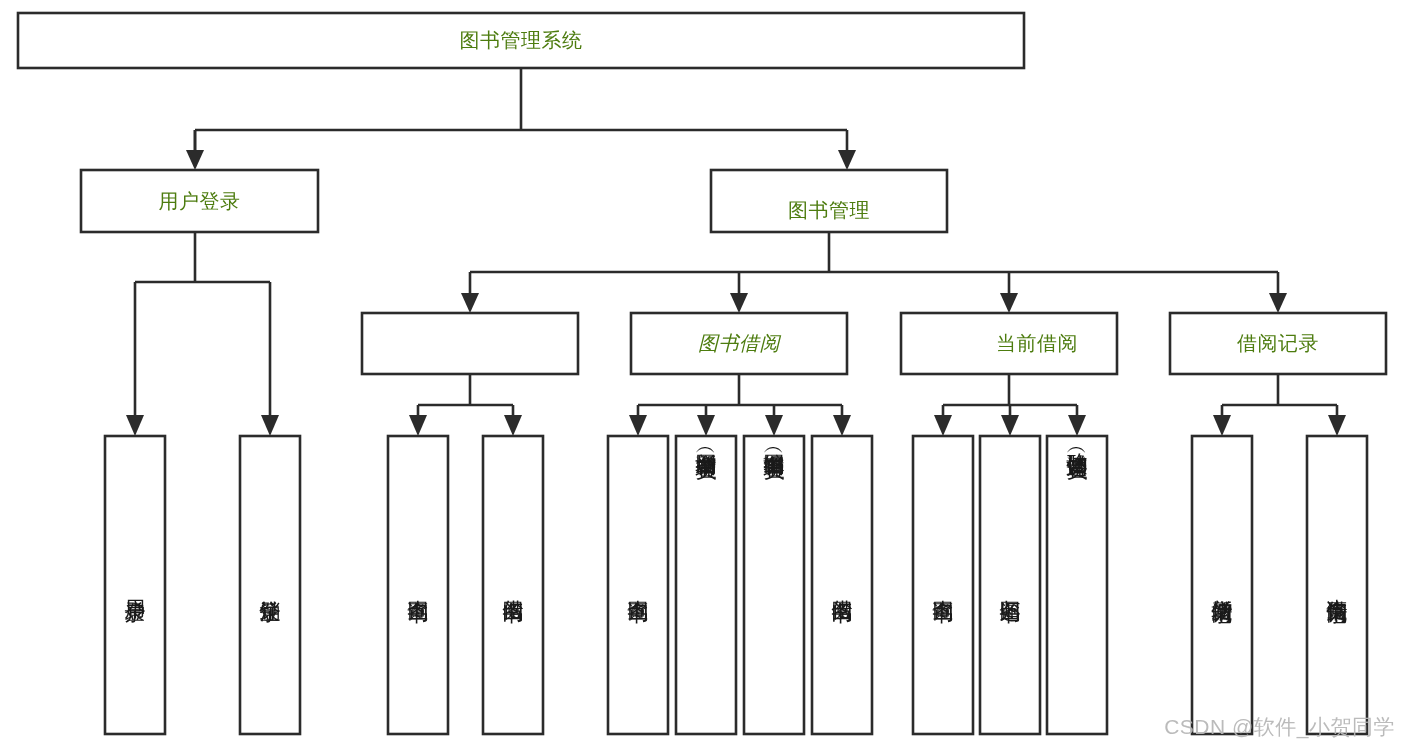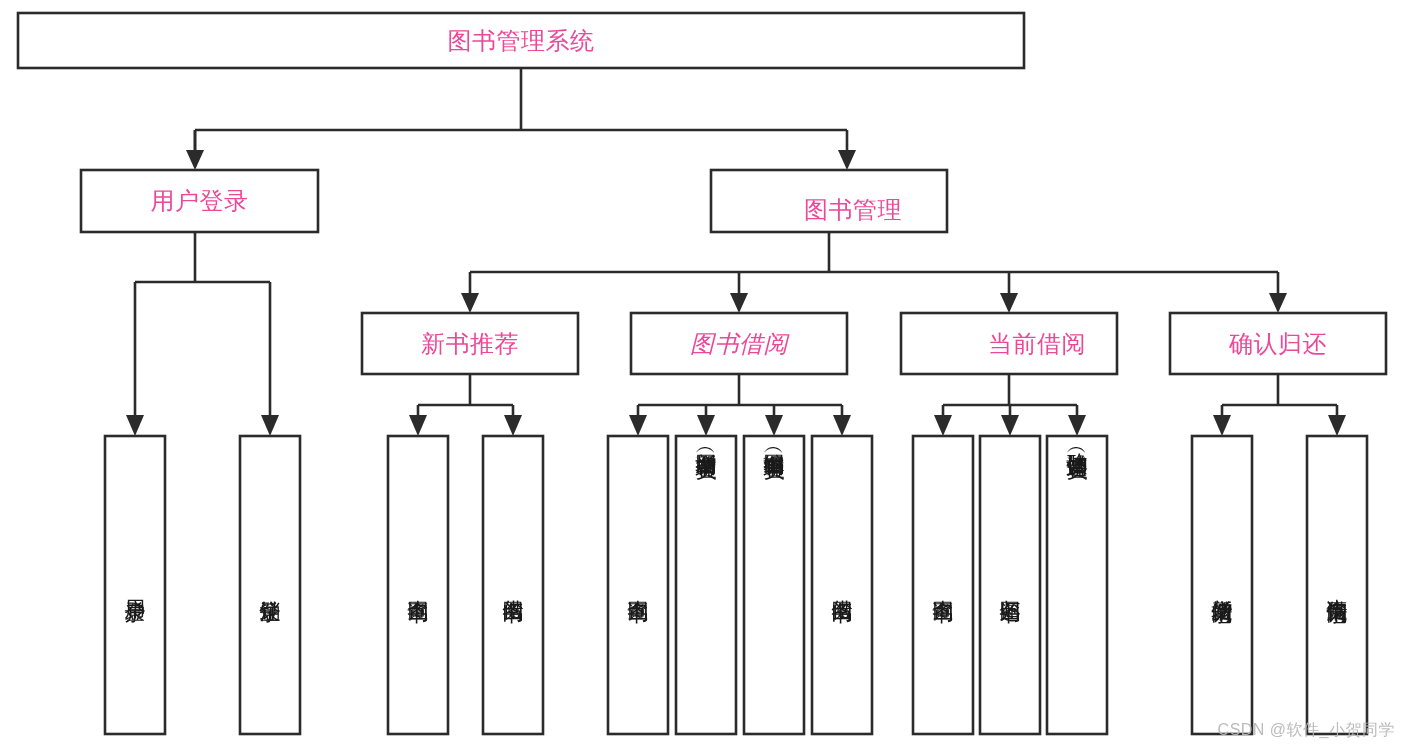--- a/index.html
+++ b/index.html
@@ -46,22 +46,22 @@
   }
   .arrow-head {
     fill: #2b2b2b;
     stroke: none;
   }
   .node-label {
     position: absolute;
     display: flex;
     align-items: center;
     justify-content: center;
-    color: #ec4899;
-    font-size: 24px;
+    color: #4d7c0f;
+    font-size: 20px;
     line-height: 1.05;
     letter-spacing: 0.5px;
     white-space: nowrap;
     pointer-events: none;
   }
   .leaf-label {
     position: absolute;
     display: flex;
     align-items: center;
     justify-content: center;
@@ -72,21 +72,21 @@
     text-orientation: upright;
     line-height: 1.05;
     white-space: nowrap;
     pointer-events: none;
   }
   #watermark {
     position: absolute;
     right: 10px;
     bottom: 6px;
     color: #b8b8b8;
-    font-size: 16px;
+    font-size: 21px;
     letter-spacing: 0.5px;
     white-space: nowrap;
     opacity: 0.95;
   }
 </style>
 </head>
 <body>
 
 <div id="diagram-root">
 
@@ -196,26 +196,25 @@
     <rect class="node-rect-leaf" x="980" y="436" width="60" height="298"></rect>
     <rect class="node-rect-leaf" x="1047" y="436" width="60" height="298"></rect>
 
     <rect class="node-rect-leaf" x="1192" y="436" width="60" height="298"></rect>
     <rect class="node-rect-leaf" x="1307" y="436" width="60" height="298"></rect>
   </svg>
 
   <div class="node-label" style="left:18px; top:13px; width:1006px; height:55px;">图书管理系统</div>
 
   <div class="node-label" style="left:81px; top:170px; width:237px; height:62px;">用户登录</div>
-  <div class="node-label" style="left:711px; top:170px; width:236px; height:80px;margin-left:24px;">图书管理</div>
-
-  <div class="node-label" style="left:362px; top:313px; width:216px; height:61px;">新书推荐</div>
+  <div class="node-label" style="left:711px; top:170px; width:236px; height:80px;">图书管理</div>
+
   <div class="node-label" style="left:631px; top:313px; width:216px; height:61px;font-style:italic;">图书借阅</div>
   <div class="node-label" style="left:901px; top:313px; width:216px; height:61px;margin-left:28px;">当前借阅</div>
-  <div class="node-label" style="left:1170px; top:313px; width:216px; height:61px;">确认归还</div>
+  <div class="node-label" style="left:1170px; top:313px; width:216px; height:61px;">借阅记录</div>
 
   <div class="leaf-label" style="left:105px; top:436px; width:60px; height:298px;">用户登录</div>
   <div class="leaf-label" style="left:240px; top:436px; width:60px; height:298px;">注销登录</div>
 
   <div class="leaf-label" style="left:388px; top:436px; width:60px; height:298px;">查询图书</div>
   <div class="leaf-label" style="left:483px; top:436px; width:60px; height:298px;">借阅图书</div>
 
   <div class="leaf-label" style="left:608px; top:436px; width:60px; height:298px;">查询图书</div>
   <div class="leaf-label" style="left:676px; top:436px; width:60px; height:298px; justify-content:flex-start;">新增图书（管理员）</div>
   <div class="leaf-label" style="left:744px; top:436px; width:60px; height:298px; justify-content:flex-start;">编辑图书（管理员）</div>

